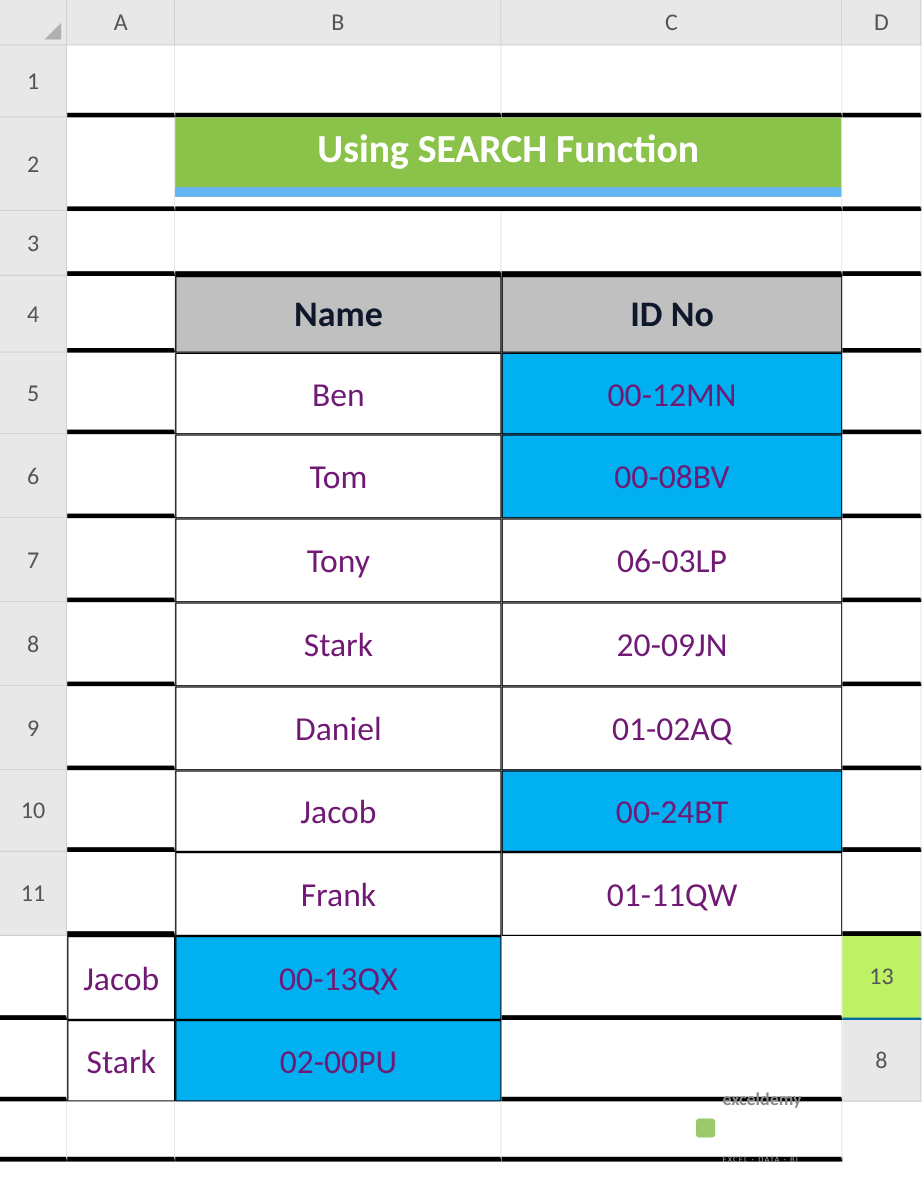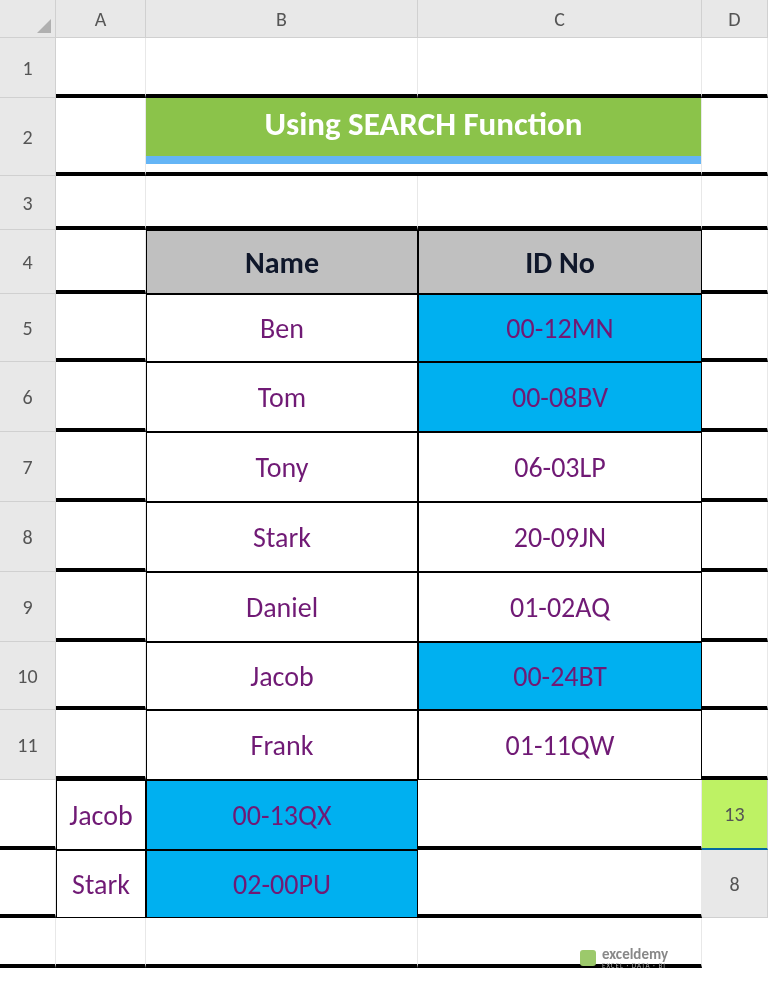--- a/index.html
+++ b/index.html
@@ -121,20 +121,21 @@
     }
     .watermark-main {
       font-size: 15px;
       font-weight: 600;
       color: #888;
     }
     .watermark-sub {
       font-size: 7px;
       color: #aaa;
       letter-spacing: 1px;
+      margin-top: 37px;
     }
   </style>
 </head>
 <body>
 
 <div class="spreadsheet">
   <div class="col-header corner"></div>
   <div class="col-header">A</div>
   <div class="col-header">B</div>
   <div class="col-header">C</div>

